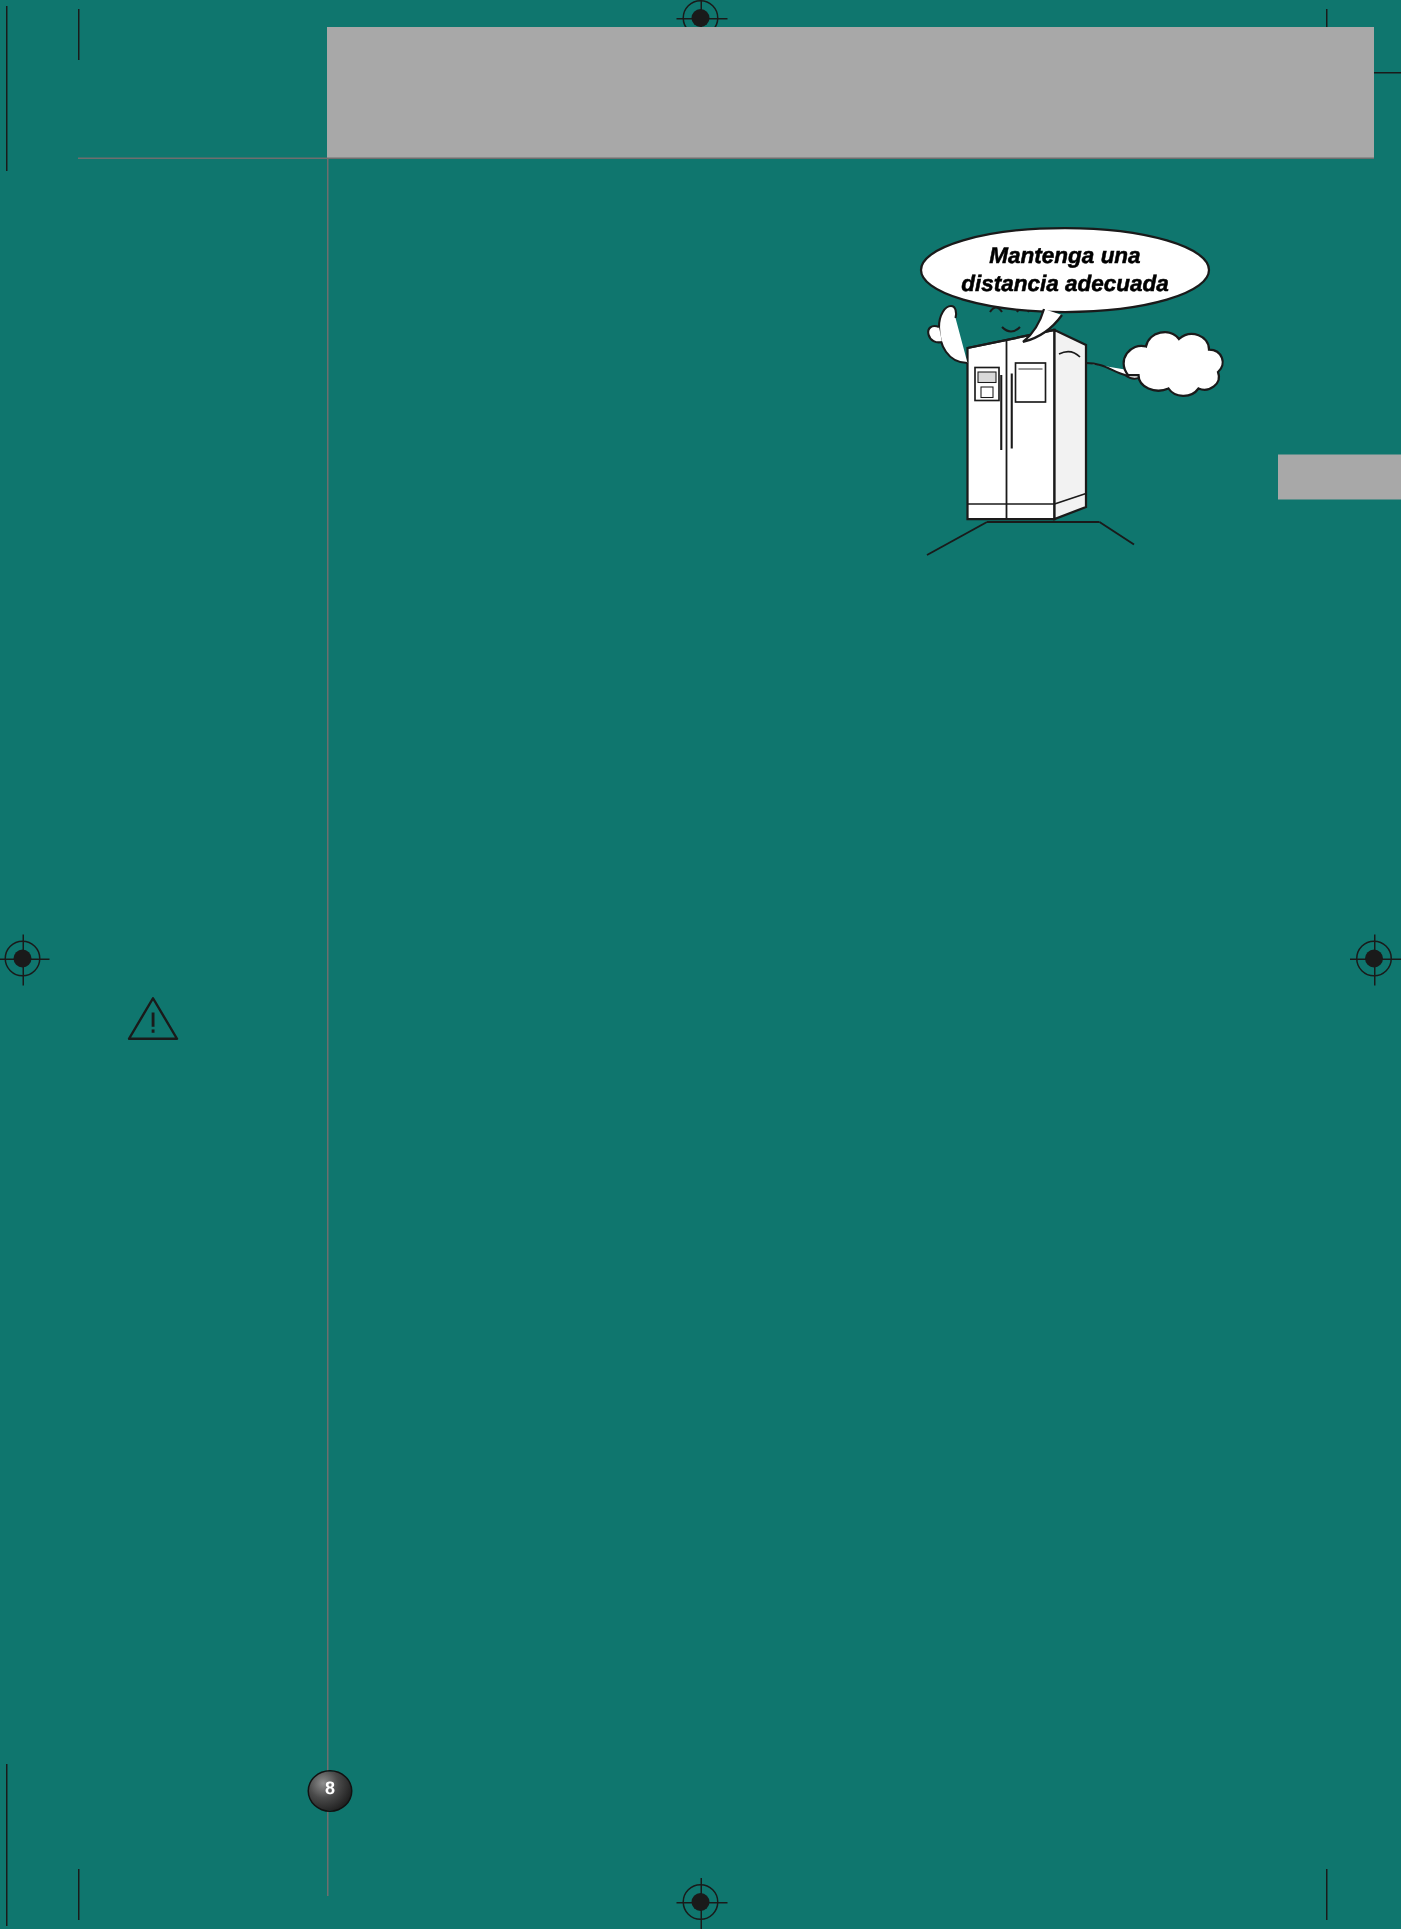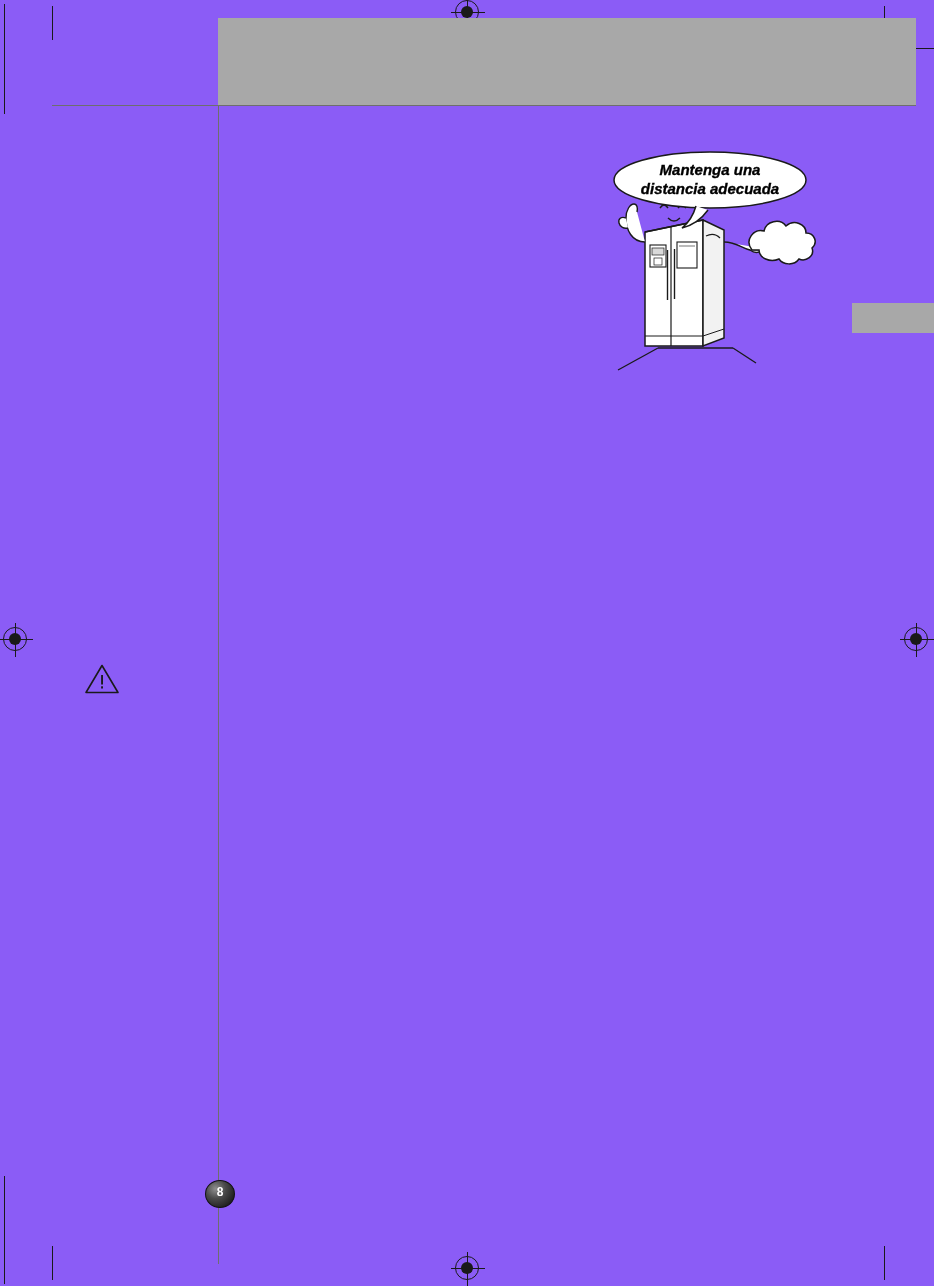--- a/index.html
+++ b/index.html
@@ -7,21 +7,21 @@
     padding: 0;
     background: #ffffff;
   }
   body {
     font-family: "Liberation Sans", sans-serif;
   }
   #page {
     position: relative;
     width: 934px;
     height: 1286px;
-    background: #8b5cf6;
+    background: #0f766e;
     overflow: hidden;
   }
 
   
   .reg-mark {
     position: absolute;
     width: 34px;
     height: 34px;
   }
   .reg-mark .ring {

